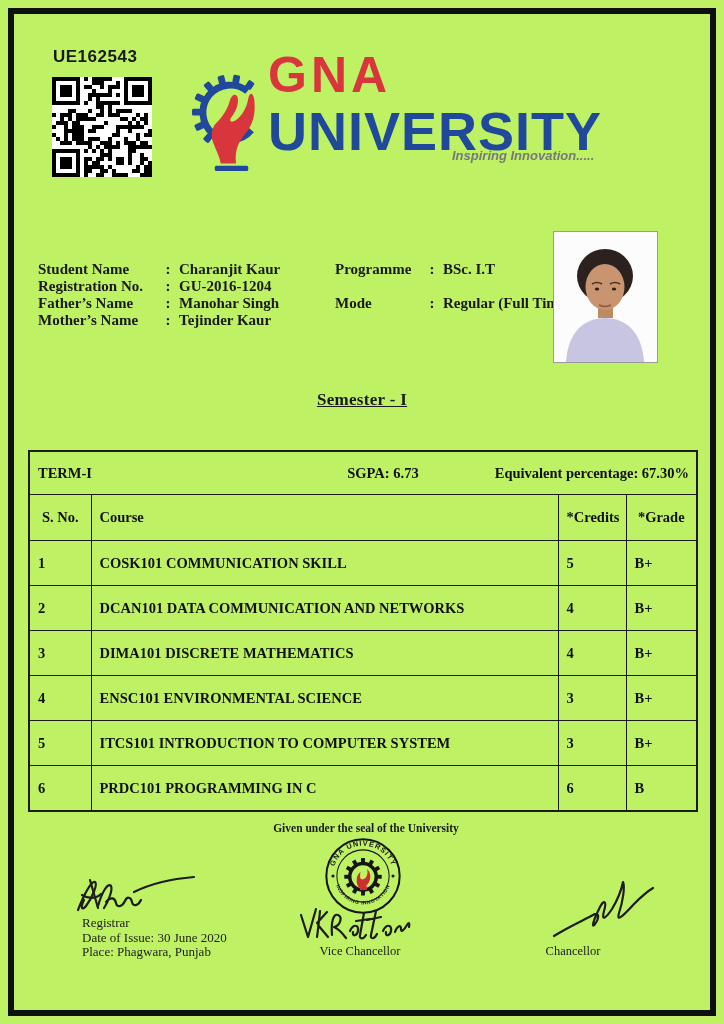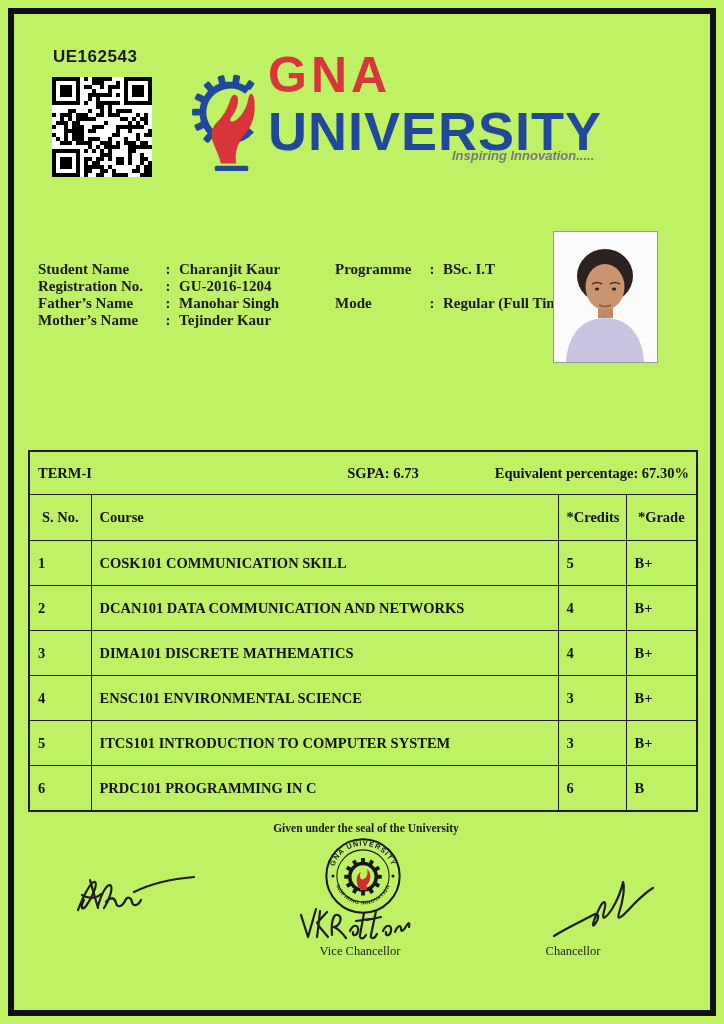--- a/index.html
+++ b/index.html
@@ -361,20 +361,21 @@
       <ellipse cx="51" cy="55" rx="19.5" ry="23" fill="#c99470"></ellipse>
       <path d="M29,52 C28,24 74,24 73,52 C73,36 66,30 51,30 C36,30 29,36 29,52 Z" fill="#2b2220"></path>
       <path d="M38,52 q5,-3 10,0 M56,52 q5,-3 10,0" stroke="#4a3326" stroke-width="1.6" fill="none"></path>
       <ellipse cx="43" cy="57" rx="2.2" ry="1.6" fill="#2e211a"></ellipse>
       <ellipse cx="60" cy="57" rx="2.2" ry="1.6" fill="#2e211a"></ellipse>
       <path d="M45,73 q6,3 12,0" stroke="#8c5a42" stroke-width="1.5" fill="none"></path>
       <path d="M12,130 C14,100 30,86 51,86 C72,86 88,100 90,130 Z" fill="#c8c5e3"></path>
     </svg>
   </div>
 
+  <div class="abs sem-title">Semester - I</div>
 
   <table class="res">
     <colgroup>
         <col style="width:62px">
         <col style="width:467px">
         <col style="width:68px">
         <col style="width:71px">
       </colgroup>
     <tbody>
         <tr>
@@ -468,20 +469,25 @@
   </svg>
 
   <svg class="abs sig sig-reg" viewBox="0 0 132 48">
     <path d="M10,40 C16,24 24,10 27,12 C30,14 24,28 18,36 C14,41 12,38 16,30"></path>
     <path d="M14,25 C20,29 28,29 33,24"></path>
     <path d="M22,10 L30,38"></path>
     <path d="M30,36 C34,22 40,12 43,16 C45,20 40,32 36,38"></path>
     <path d="M38,32 C43,26 47,28 48,33 C49,38 54,37 57,31 C59,26 63,27 64,32 C65,37 70,36 73,30"></path>
     <path d="M66,22 C82,14 102,9 126,7"></path>
   </svg>
+  <div class="abs reg-block">
+    <div>Registrar</div>
+    <div>Date of Issue: 30 June 2020</div>
+    <div>Place: Phagwara, Punjab</div>
+  </div>
 
   <svg class="abs sig sig-vc" viewBox="0 0 118 42">
     <path d="M6,12 L13,34 L21,6"></path>
     <path d="M25,8 C24,18 23,28 22,34 M22,20 L32,9 M23,22 L33,34"></path>
     <path d="M37,32 C36,20 38,10 43,12 C48,14 45,23 39,24 C44,26 48,31 51,35"></path>
     <path d="M55,28 C58,21 64,21 63,28 C62,33 57,34 58,29"></path>
     <path d="M69,10 L65,32 C64,36 68,37 71,32 M61,18 L75,16"></path>
     <path d="M81,8 L76,32 C75,36 79,37 82,31 M72,17 L86,14"></path>
     <path d="M88,28 C91,21 97,21 96,28 C95,33 90,34 91,29"></path>
     <path d="M100,29 C102,23 106,21 106,26 C106,30 109,27 112,22 C114,19 115,20 114,24"></path>

